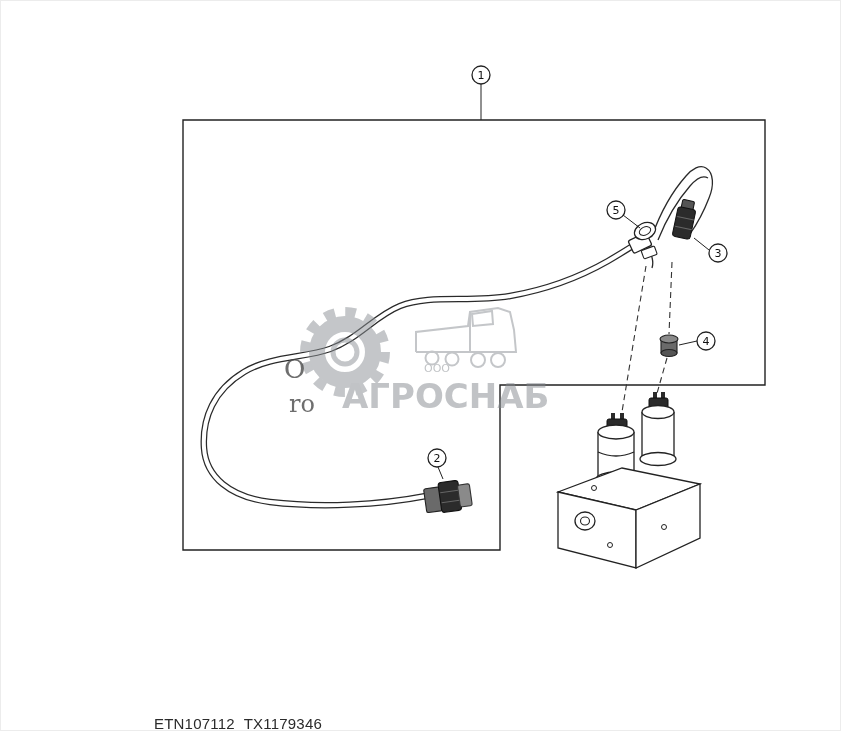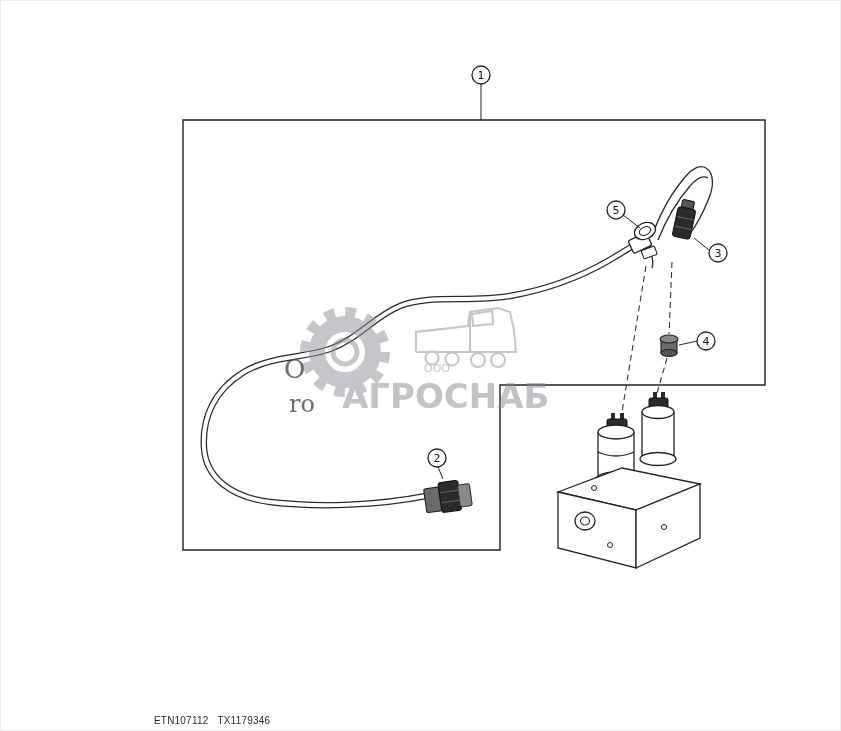--- a/index.html
+++ b/index.html
@@ -15,21 +15,21 @@
   .leader{stroke:#222;stroke-width:1;fill:none;}
   .dashed{stroke:#333;stroke-width:1.1;fill:none;stroke-dasharray:6 4;}
   .cable-outer{stroke:#2a2a2a;stroke-width:6.5;fill:none;stroke-linecap:round;}
   .cable-inner{stroke:#ffffff;stroke-width:4;fill:none;stroke-linecap:round;}
   .wire{stroke:#2a2a2a;stroke-width:1.3;fill:none;}
   .wm{opacity:0.5;}
   .wm-stroke{stroke:#8a8f94;fill:none;}
   .wm-text{fill:#84898e;font-family:"DejaVu Sans",sans-serif;}
   .wm-frag{fill:#4a4a4a;opacity:.8;font-family:"DejaVu Serif",serif;}
   .footer-code{
-    position:absolute;left:154px;top:715px;font-size:10px;color:#2b2b2b;
+    position:absolute;left:154px;top:715px;font-size:15px;color:#2b2b2b;
     letter-spacing:.2px;font-family:"Liberation Sans",sans-serif;
   }
   .footer-code span{margin-right:9px;}
 </style>
 </head>
 <body>
 
 <div class="stage">
 
   <svg width="841" height="731" viewBox="0 0 841 731">

